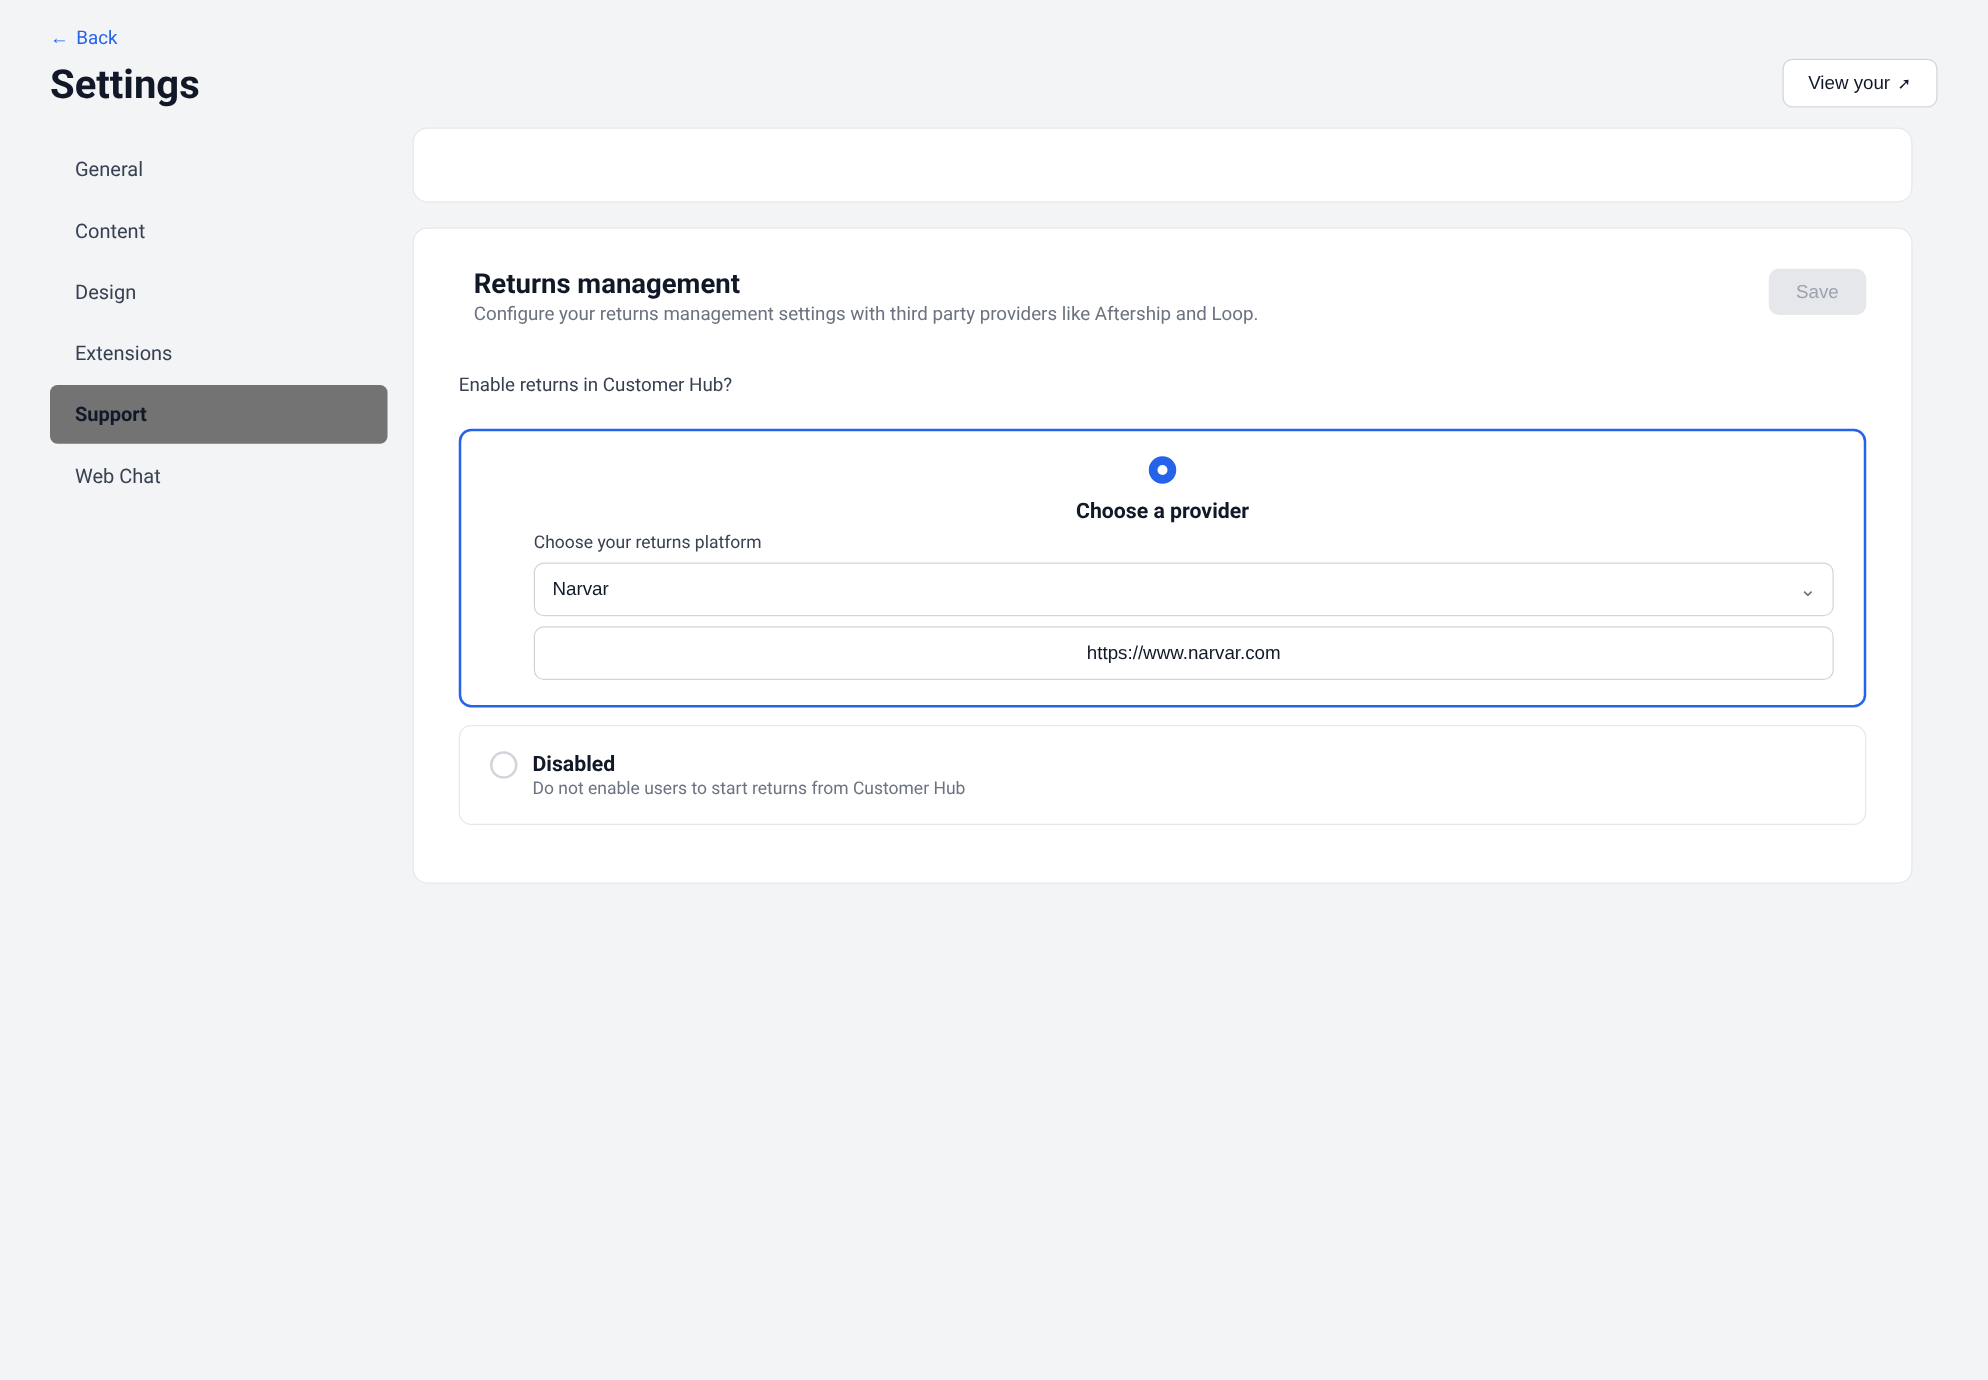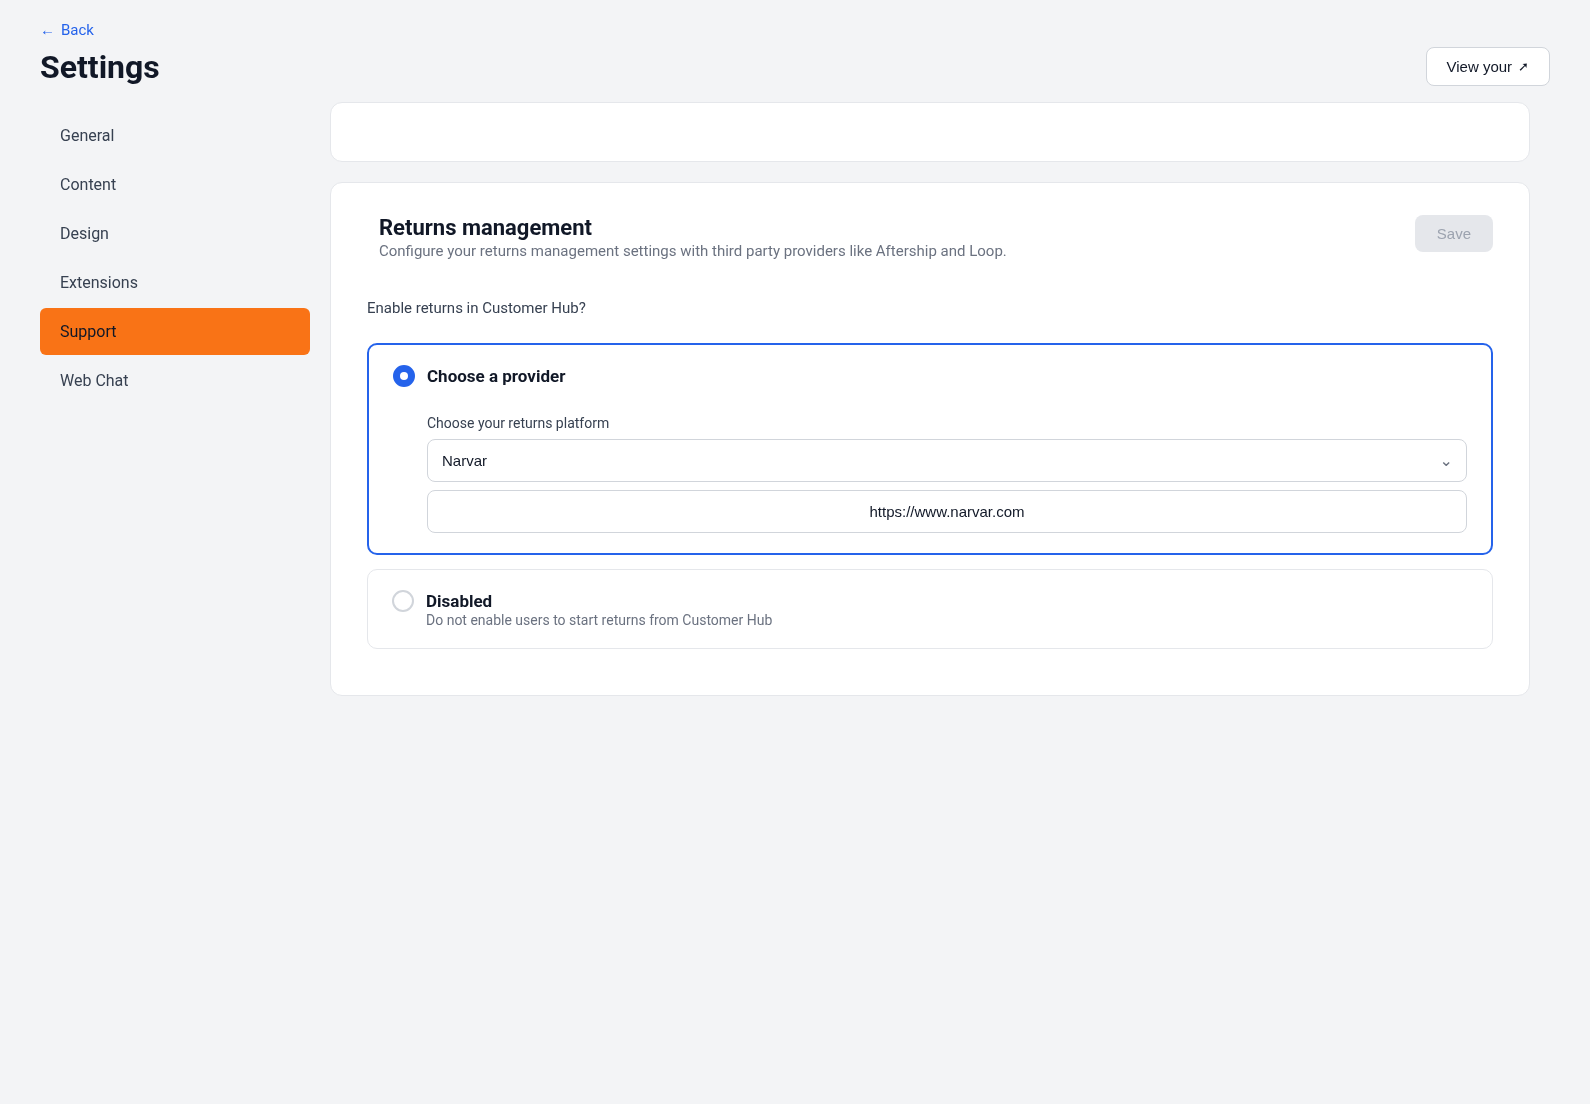--- a/index.html
+++ b/index.html
@@ -81,22 +81,22 @@
     .sidebar-item {
       padding: 14px 20px;
       font-size: 16px;
       color: #374151;
       cursor: pointer;
       border-radius: 6px;
       margin-bottom: 2px;
     }
 
     .sidebar-item.active {
-      background: #f97316;
-      font-weight: 400;
+      background: #737373;
+      font-weight: 700;
       color: #111827;
     }
 
     
     .content-area {
       flex: 1;
       padding: 0 20px;
       display: flex;
       flex-direction: column;
       gap: 20px;
@@ -167,21 +167,22 @@
 
     .radio-option-card.selected {
       border-color: #2563eb;
       border-width: 2px;
     }
 
     .radio-option-header {
       display: flex;
       align-items: center;
       gap: 12px;
-      margin-bottom: 28px;
+      margin-bottom: 7px;
+      flex-direction: column;
     }
 
     .radio-option-header-only {
       display: flex;
       align-items: center;
       gap: 12px;
     }
 
     .radio-circle {
       width: 22px;

